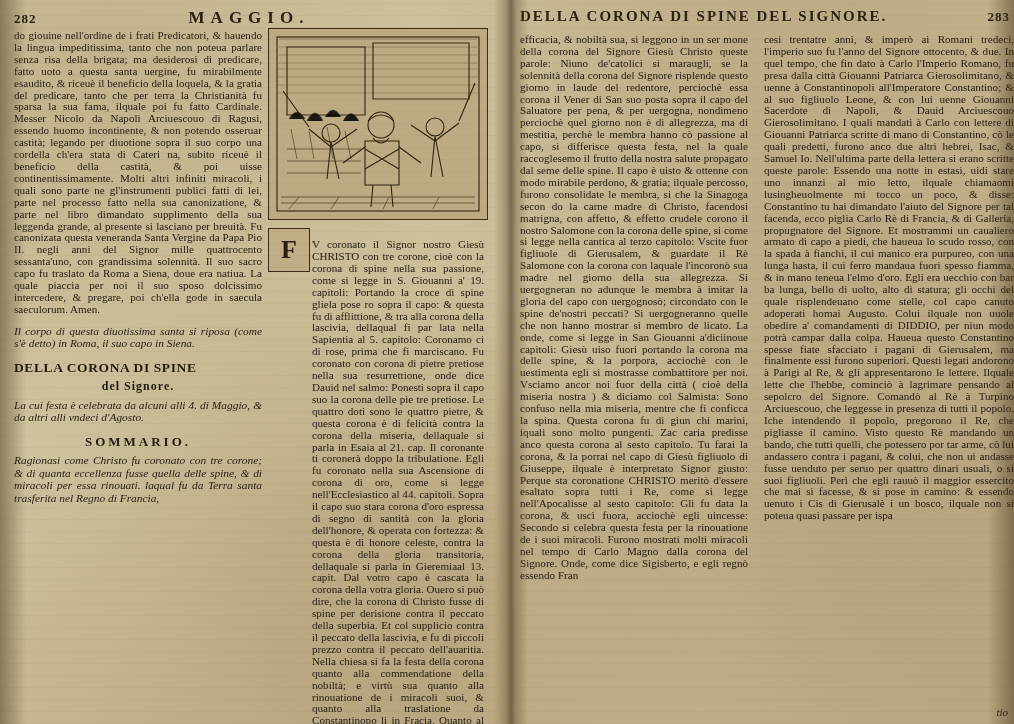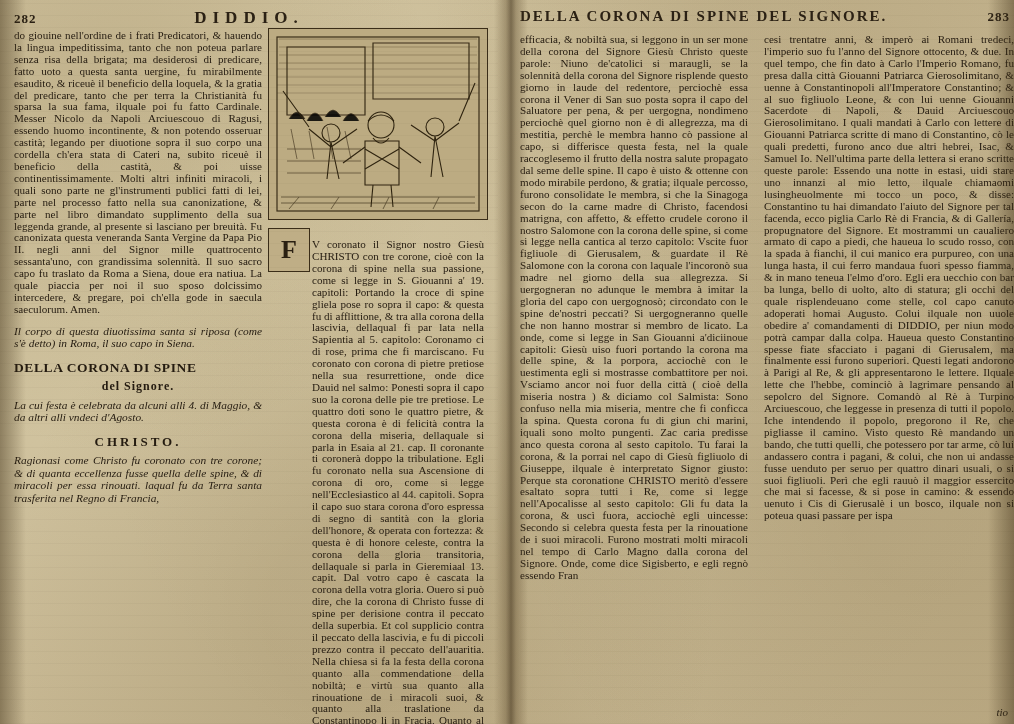--- a/index.html
+++ b/index.html
@@ -127,35 +127,35 @@
 </style>
 </head>
 <body>
 
 <div id="page">
 
   <div class="page-half left-half">
 
     <div class="hdr" style="left:14px;right:14px;">
       <div class="folio">282</div>
-      <div class="hdr-title maggio">DIDDIO.</div>
+      <div class="hdr-title maggio">MAGGIO.</div>
       <div class="folio" style="visibility:hidden;">282</div>
     </div>
 
     <div class="col" id="L-col1">
       <p>do giouine nell'ordine de i frati Predicatori, &amp; hauendo la lingua impeditissima, tanto che non poteua parlare senza risa della brigata; ma desiderosi di predicare, fatto uoto a questa santa uergine, fu mirabilmente esaudito, &amp; riceuè il beneficio della loquela, &amp; la gratia del predicare, tanto che per terra la Christianità fu sparsa la sua fama, ilquale poi fu fatto Cardinale. Messer Nicolo da Napoli Arciuescouo di Ragusi, essendo huomo incontinente, &amp; non potendo osseruar castità; legando per diuotione sopra il suo corpo una cordella ch'era stata di Cateri na, subito riceuè il beneficio della castità, &amp; poi uisse continentissimamente. Molti altri infiniti miracoli, i quali sono parte ne gl'instrumenti publici fatti di lei, parte nel processo fatto nella sua canonizatione, &amp; parte nel libro dimandato supplimento della sua leggenda grande, al presente si lasciano per breuità. Fu canonizata questa veneranda Santa Vergine da Papa Pio II. negli anni del Signor mille quattrocento sessanta'uno, con grandissima solennità. Il suo sacro capo fu traslato da Roma a Siena, doue era natiua. La quale piaccia per noi il suo sposo dolcissimo intercedere, &amp; pregare, poi ch'ella gode in saecula saeculorum. Amen.</p>
 
       <p class="italic-blk" style="margin-top:9px;">Il corpo di questa diuotissima santa si riposa (come s'è detto) in Roma, il suo capo in Siena.</p>
 
       <div class="blk-title">DELLA CORONA DI SPINE</div>
       <div class="blk-sub">del Signore.</div>
 
       <p class="italic-blk center" style="margin-top:6px;">La cui festa è celebrata da alcuni alli 4. di Maggio, &amp; da altri alli vndeci d'Agosto.</p>
 
-      <div class="sommario">CHRISTO.</div>
+      <div class="sommario">SOMMARIO.</div>
       <p class="italic-blk">Ragionasi come Christo fu coronato con tre corone; &amp; di quanta eccellenza fusse quella delle spine, &amp; di miracoli per essa rinouati. laqual fu da Terra santa trasferita nel Regno di Francia,</p>
     </div>
 
     <div id="woodcut">
       <div class="frame"></div>
       <svg viewBox="0 0 218 190" width="218" height="190">
         <rect x="0" y="0" width="218" height="190" fill="#bcab82"></rect>
 
         <g stroke="#4a3a20" stroke-width="0.6" opacity="0.55">
           <path d="M10 10 L208 10 M10 18 L208 18 M10 26 L208 26 M10 34 L208 34"></path>

